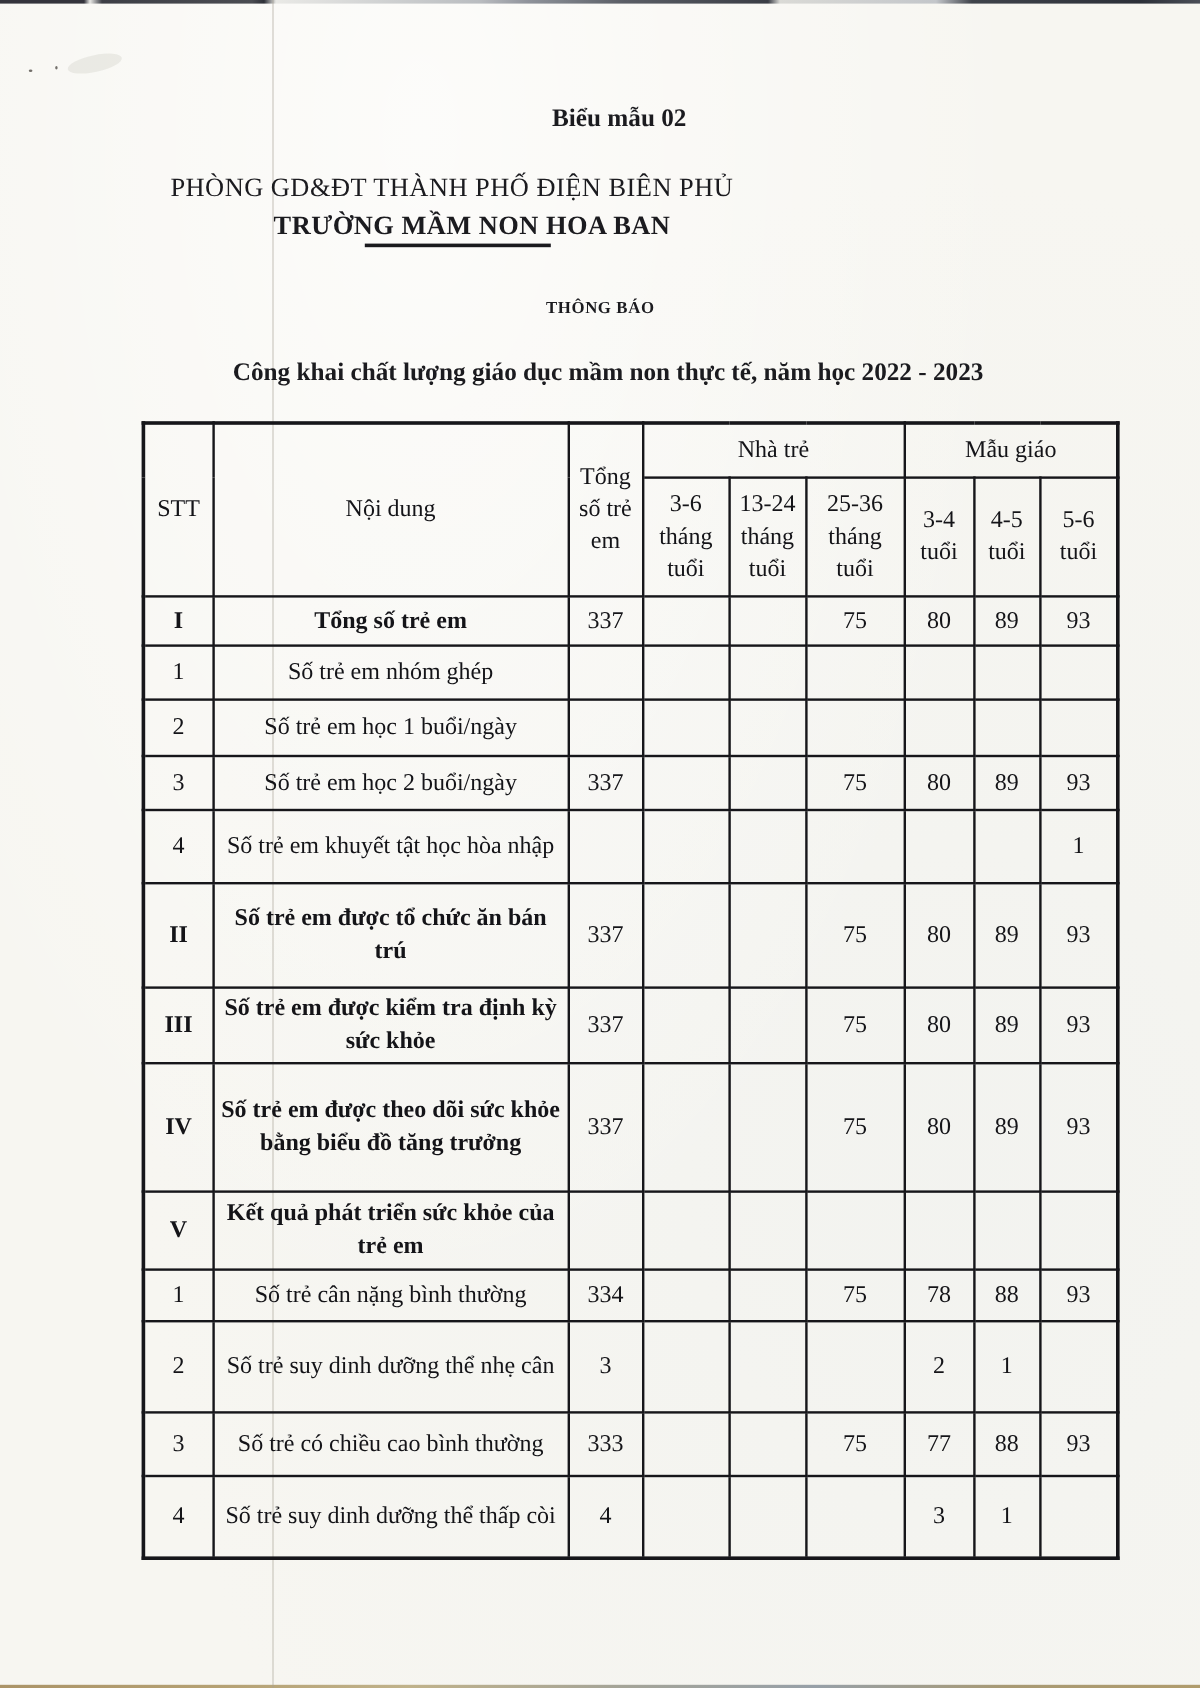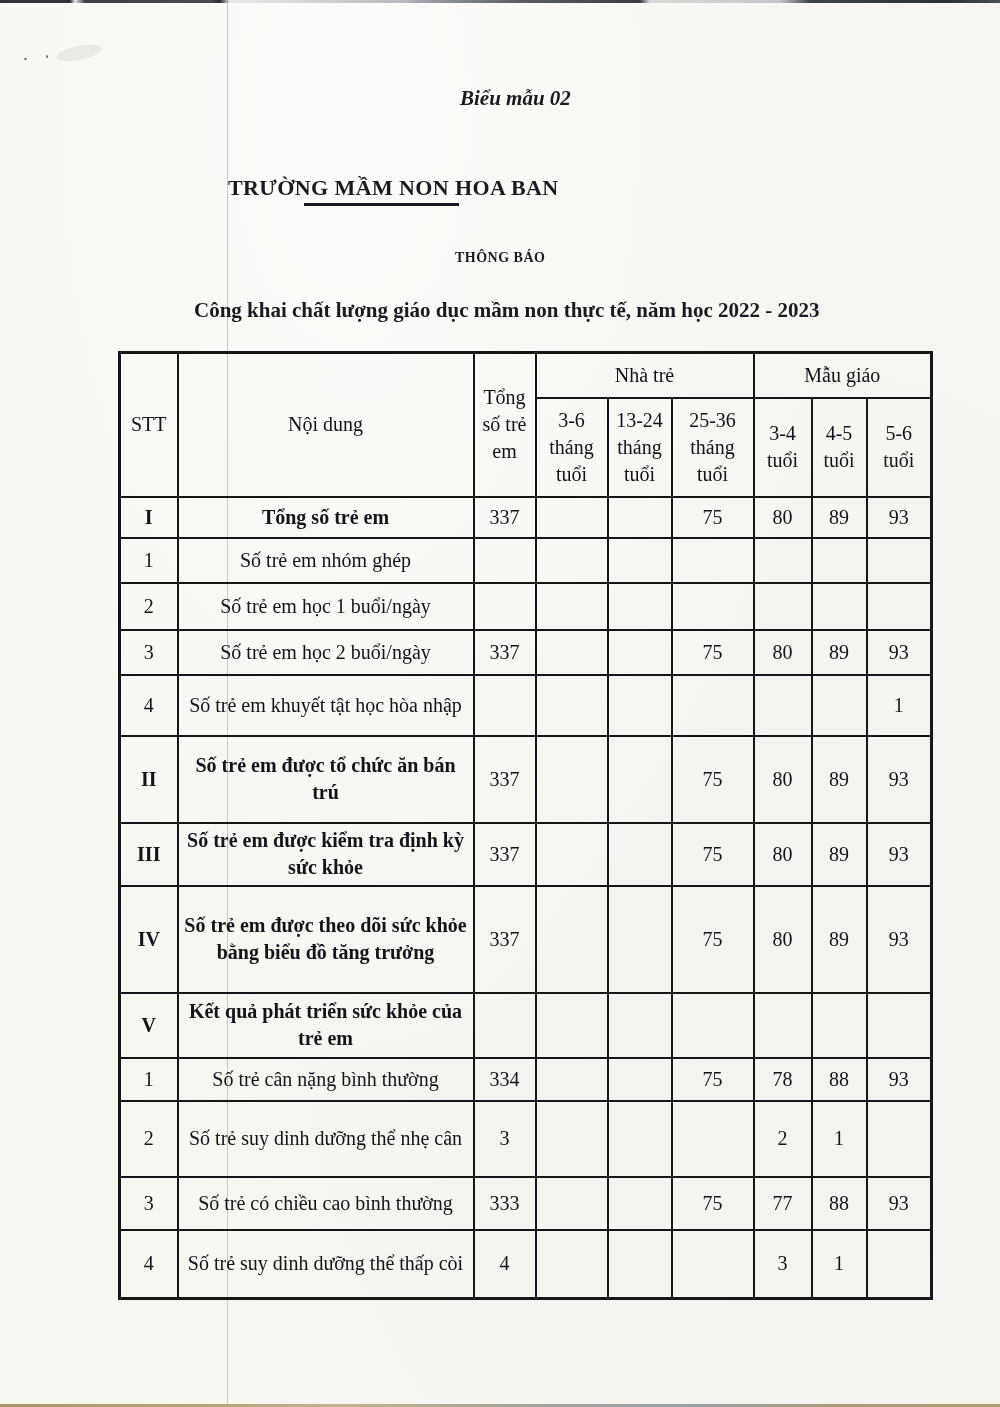--- a/index.html
+++ b/index.html
@@ -34,21 +34,21 @@
     background: rgba(168,162,148,0.55);
   }
   .speck { position: absolute; border-radius: 50%; background: rgba(70,66,60,0.75); }
   .speck-1 { left: 24px; top: 58px; width: 3px; height: 2px; }
   .speck-2 { left: 46px; top: 55px; width: 2px; height: 3px; }
   .smudge { position: absolute; left: 56px; top: 46px; width: 46px; height: 14px;
     background: rgba(205,205,198,0.35); border-radius: 50%; transform: rotate(-12deg); }
 
   
   .abs { position: absolute; white-space: nowrap; }
-  .form-label   { left: 460px; top: 86px;  font-size: 21px; font-weight: bold; font-style: italic; }
+  .form-label   { left: 460px; top: 86px;  font-size: 21px; font-weight: bold; }
   .department   { left: 142px; top: 143px; font-size: 22px; letter-spacing: 0.4px; }
   .school       { left: 228px; top: 175px; font-size: 22px; font-weight: bold; letter-spacing: 0.4px; }
   .school-underline { position: absolute; left: 304px; top: 203px; width: 155px; height: 3px; background: #1a1a1e; }
   .notice-title { left: 455px; top: 250px; font-size: 14px; font-weight: bold; letter-spacing: 0.5px; }
   .subtitle     { left: 194px; top: 298px; font-size: 21px; font-weight: bold; }
 
   
   table.quality {
     position: absolute; left: 118px; top: 351px;
     width: 812px; table-layout: fixed;
@@ -89,20 +89,21 @@
 <div class="page">
 
   <div class="scan-top-band"></div>
   <div class="scan-bottom-band"></div>
   <div class="fold-line"></div>
   <div class="smudge"></div>
   <div class="speck speck-1"></div>
   <div class="speck speck-2"></div>
 
   <div class="abs form-label">Biểu mẫu 02</div>
+  <div class="abs department">PHÒNG GD&amp;ĐT THÀNH PHỐ ĐIỆN BIÊN PHỦ</div>
   <div class="abs school">TRƯỜNG MẦM NON HOA BAN</div>
   <div class="school-underline"></div>
   <div class="abs notice-title">THÔNG BÁO</div>
   <div class="abs subtitle">Công khai chất lượng giáo dục mầm non thực tế, năm học 2022 - 2023</div>
 
   <table class="quality">
     <colgroup>
       <col style="width:58px">
         <col style="width:296px">
         <col style="width:62px">

